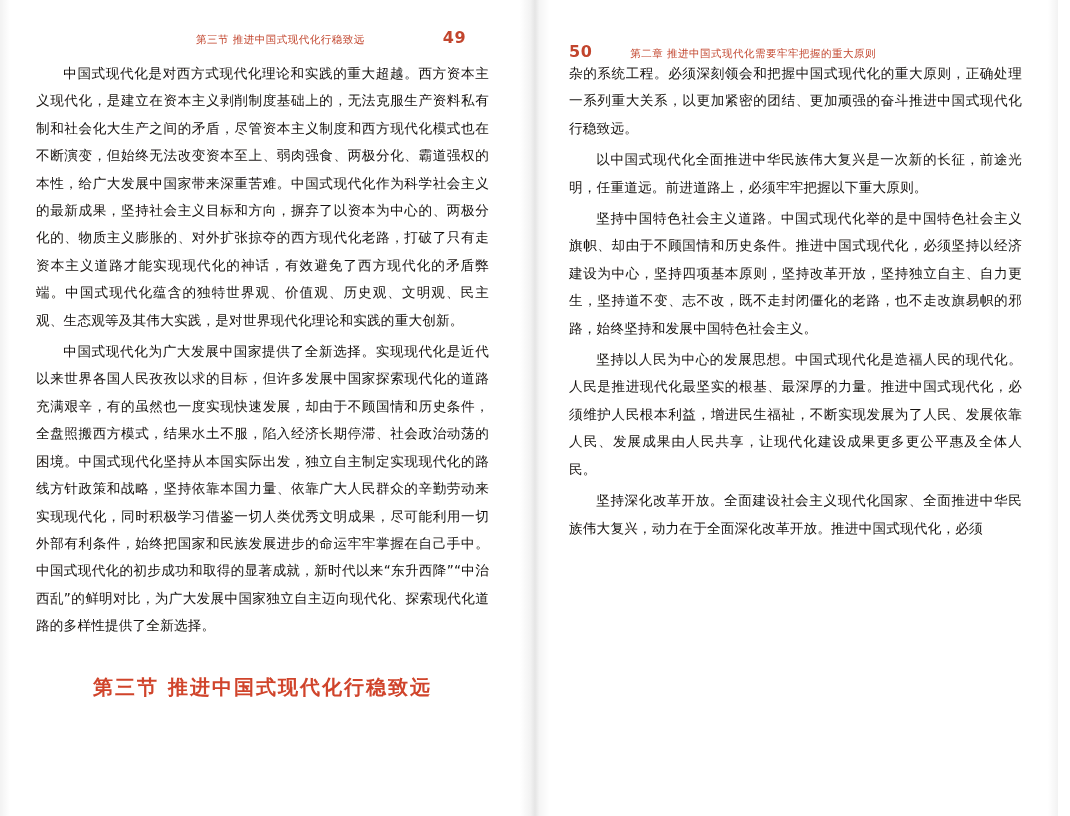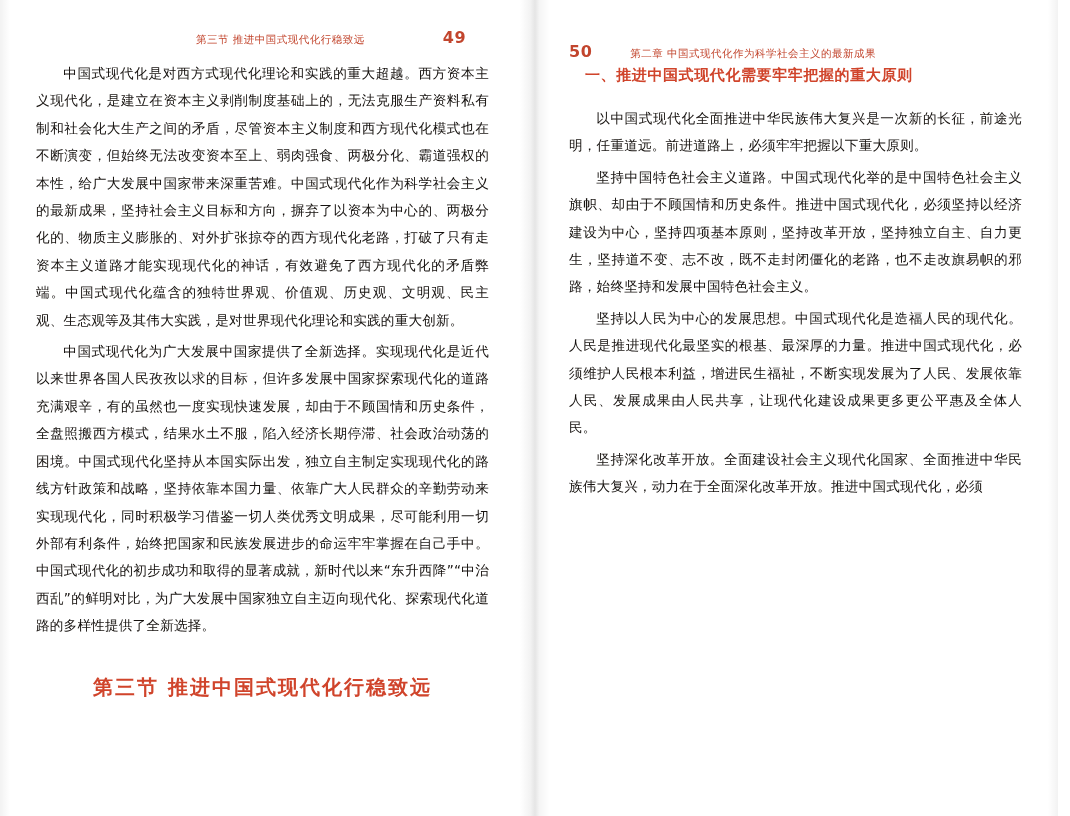--- a/index.html
+++ b/index.html
@@ -146,25 +146,27 @@
 
     <div class="section-heading">第三节  推进中国式现代化行稳致远</div>
 
   </div>
 
   <div class="page right">
     <div class="page-edge-right"></div>
 
     <div class="runhead right-head">
       <span class="folio">50</span>
-      <span class="title">第二章  中国式现代化作为科学社会主义的最新成果</span>
+      <span class="title">第二章  推进中国式现代化需要牢牢把握的重大原则</span>
     </div>
 
+    <div class="body-text">
+      <p class="noindent">杂的系统工程。必须深刻领会和把握中国式现代化的重大原则，正确处理一系列重大关系，以更加紧密的团结、更加顽强的奋斗推进中国式现代化行稳致远。</p>
+    </div>
 
-    <div class="sub-heading">一、推进中国式现代化需要牢牢把握的重大原则</div>
 
     <div class="body-text">
       <p>以中国式现代化全面推进中华民族伟大复兴是一次新的长征，前途光明，任重道远。前进道路上，必须牢牢把握以下重大原则。</p>
       <p>坚持中国特色社会主义道路。中国式现代化举的是中国特色社会主义旗帜、却由于不顾国情和历史条件。推进中国式现代化，必须坚持以经济建设为中心，坚持四项基本原则，坚持改革开放，坚持独立自主、自力更生，坚持道不变、志不改，既不走封闭僵化的老路，也不走改旗易帜的邪路，始终坚持和发展中国特色社会主义。</p>
       <p>坚持以人民为中心的发展思想。中国式现代化是造福人民的现代化。人民是推进现代化最坚实的根基、最深厚的力量。推进中国式现代化，必须维护人民根本利益，增进民生福祉，不断实现发展为了人民、发展依靠人民、发展成果由人民共享，让现代化建设成果更多更公平惠及全体人民。</p>
       <p>坚持深化改革开放。全面建设社会主义现代化国家、全面推进中华民族伟大复兴，动力在于全面深化改革开放。推进中国式现代化，必须</p>
     </div>
   </div>
 
   <div class="gutter"></div>

